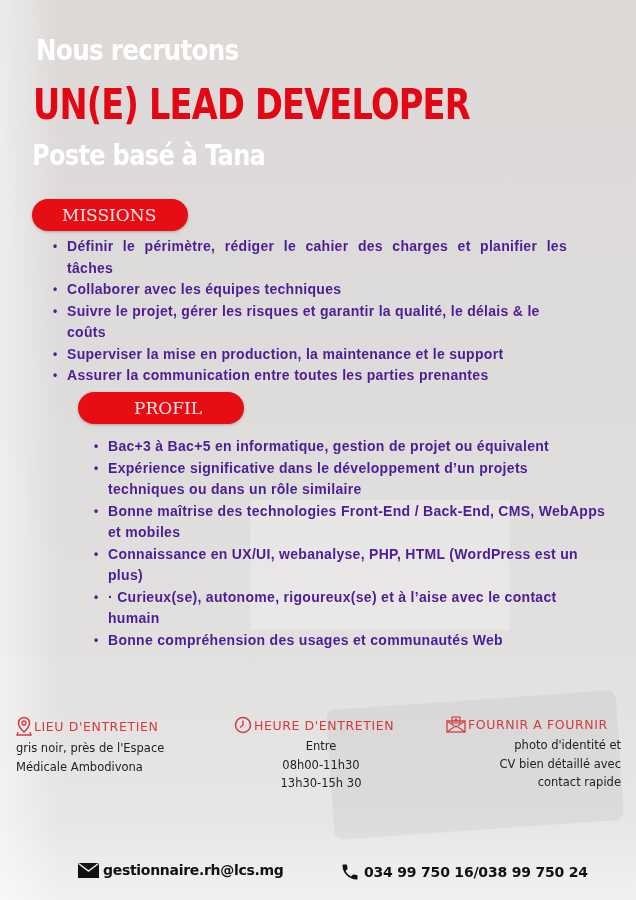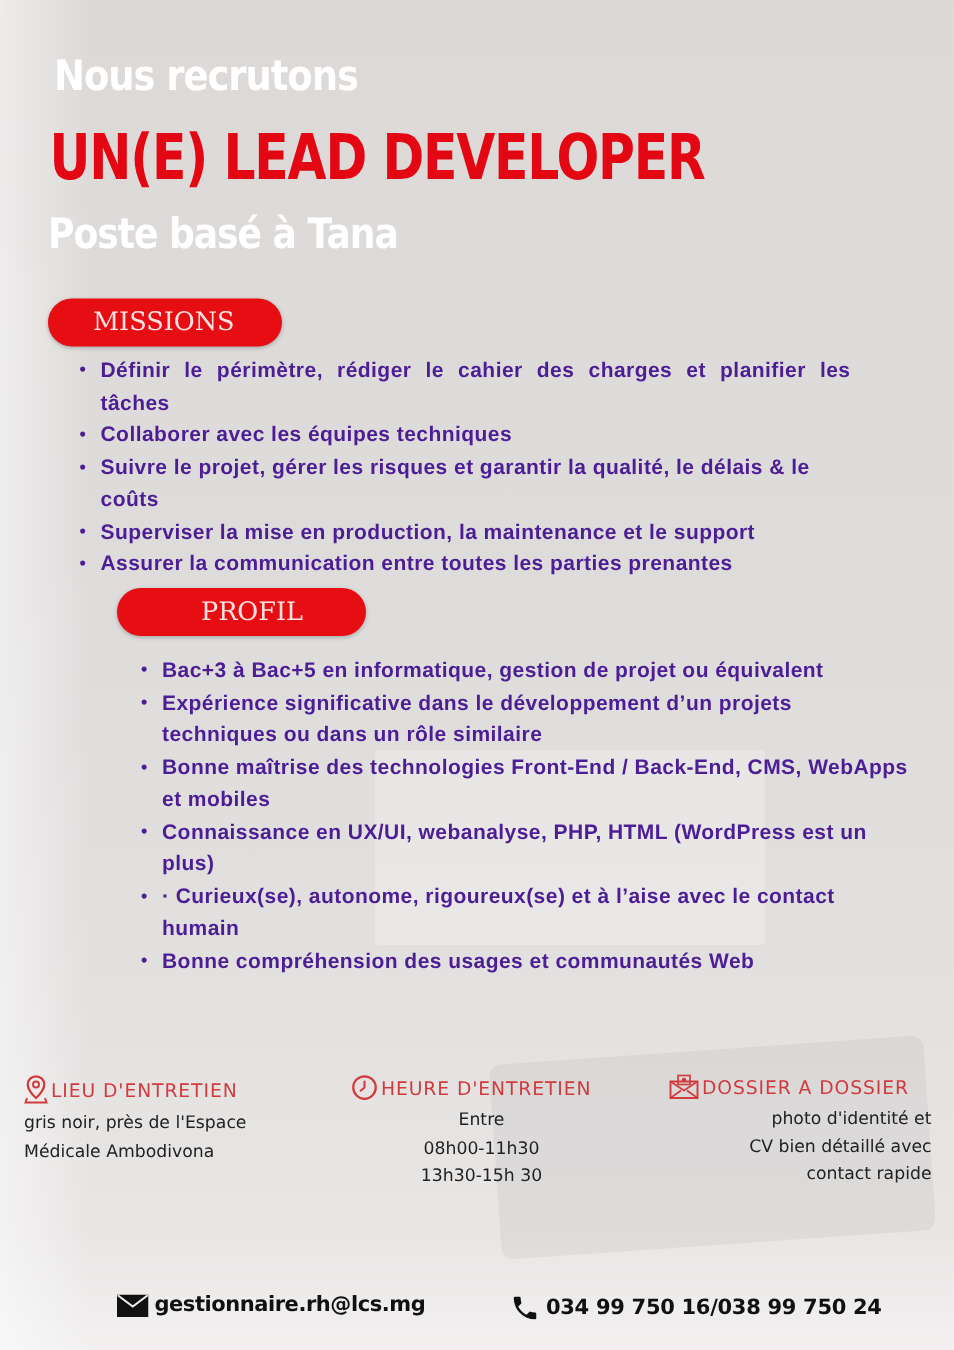--- a/index.html
+++ b/index.html
@@ -113,21 +113,21 @@
 </div>
 
 <div class="info-col col-dossier">
   <div class="info-head">
     <svg width="20" height="17" viewBox="0 0 20 17">
       <rect x="1" y="5" width="18" height="11" fill="none" stroke="#d23a3e" stroke-width="1.3"></rect>
       <path d="M1 5l9 6 9-6M1 16l7-5M19 16l-7-5" fill="none" stroke="#d23a3e" stroke-width="1.2"></path>
       <rect x="6" y="1" width="8" height="6" fill="none" stroke="#d23a3e" stroke-width="1.1"></rect>
       <circle cx="10" cy="4" r="1.5" fill="#d23a3e"></circle>
     </svg>
-    <span>DOSSIER A DOSSIER</span>
+    <span>FOURNIR A FOURNIR</span>
   </div>
   <div class="info-body">
     <div>photo d'identité et</div>
     <div>CV bien détaillé avec</div>
     <div>contact rapide</div>
   </div>
 </div>
 
 <div class="contact contact-email">
   <svg width="21" height="15" viewBox="0 0 21 15">

